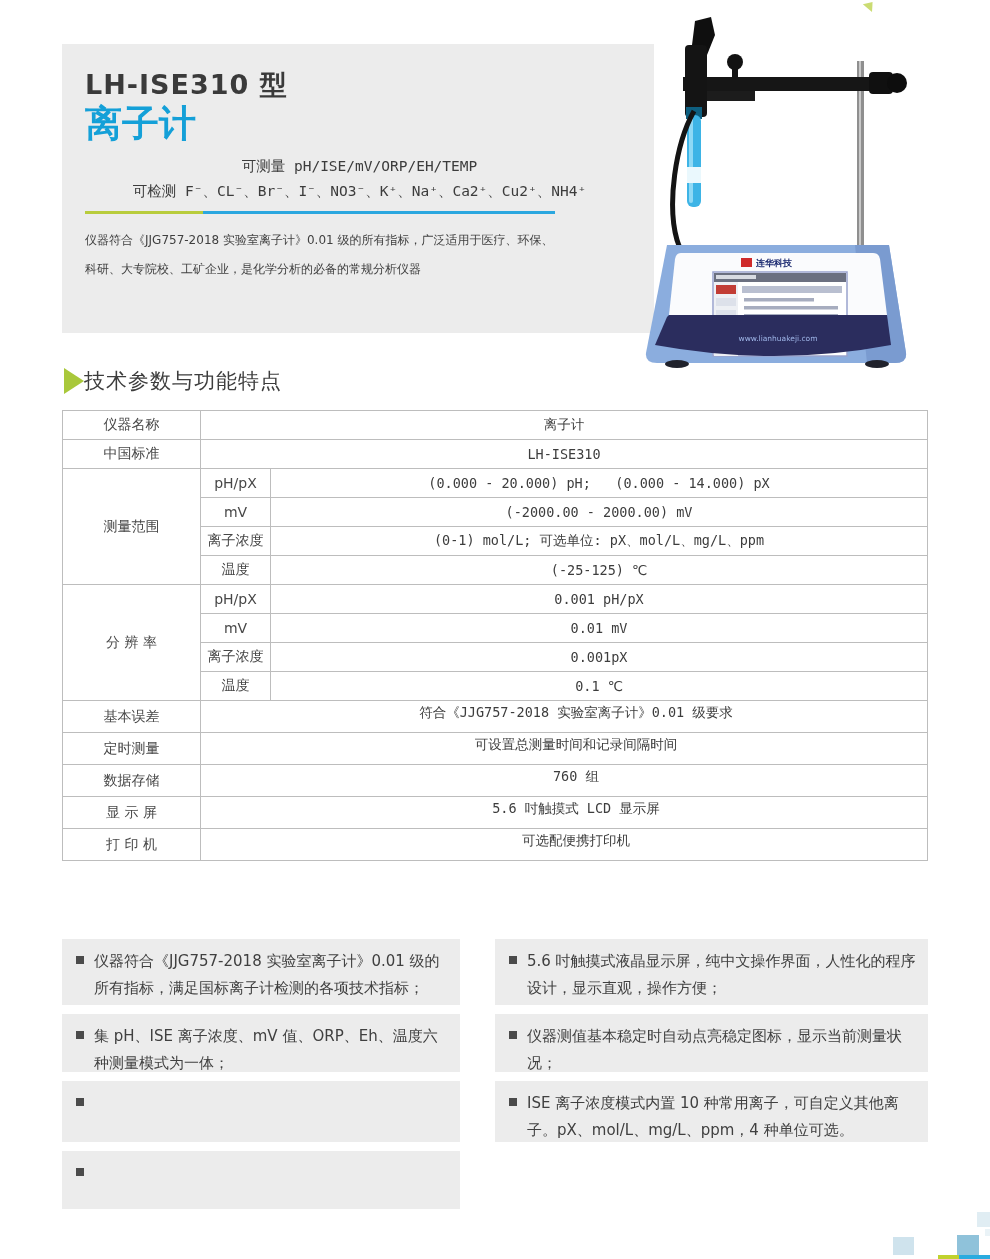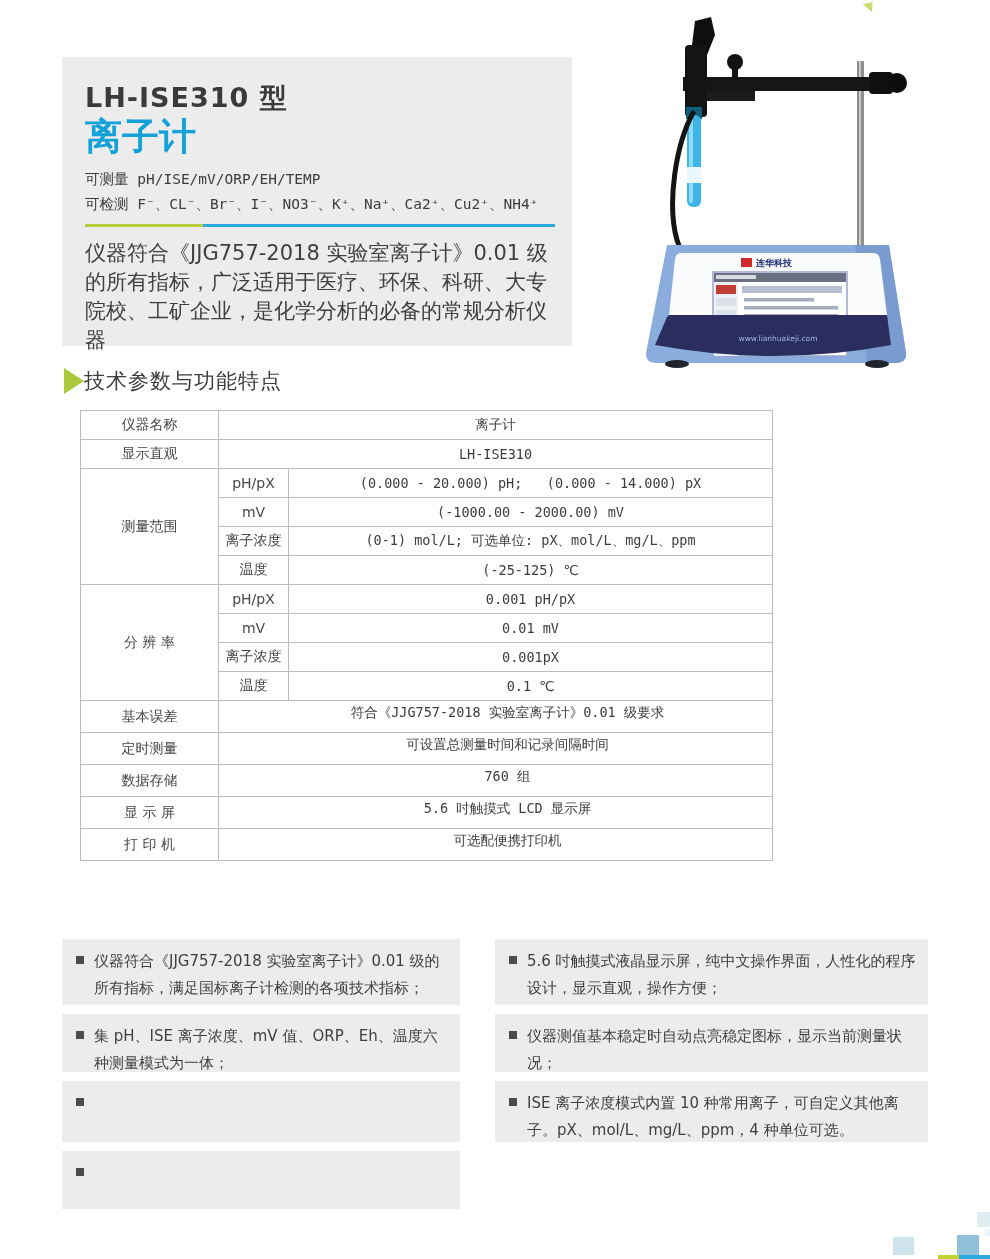--- a/index.html
+++ b/index.html
@@ -1,36 +1,36 @@
 <!DOCTYPE html>
 <html><head>
 <meta charset="utf-8">
 <style>
   html,body{margin:0;padding:0;}
   body{
     width:990px;height:1259px;position:relative;background:#ffffff;
     font-family:"DejaVu Sans",sans-serif;overflow:hidden;
   }
   
-  .hero{position:absolute;left:62px;top:57px;width:510px;height:289px;background:#ececec;}
+  .hero{position:absolute;left:62px;top:44px;width:592px;height:289px;background:#ececec;}
   .hero-inner{padding:26px 20px 0 23px;}
   .model-title{font-size:27px;font-weight:bold;color:#3a3a3a;letter-spacing:1px;line-height:30px;}
   .product-name{font-size:37px;font-weight:bold;color:#14a0d8;line-height:44px;margin-top:2px;}
   .spec-line{font-family:"DejaVu Sans Mono","DejaVu Sans",monospace;font-size:14.5px;color:#3c3c3c;line-height:25px;white-space:nowrap;}
-  .spec-lines{margin-top:8px;}
+  .spec-lines{margin-top:8px;text-align:center;}
   .divider{margin-top:7px;height:3px;width:470px;background:linear-gradient(to right,#b8cc3c 0 25%,#2ba7df 25% 100%);}
-  .hero-desc{margin-top:12px;font-size:21px;color:#3f3f3f;line-height:29px;width:478px;}
+  .hero-desc{margin-top:12px;font-size:12px;color:#3f3f3f;line-height:29px;width:478px;}
   
   .photo{position:absolute;left:615px;top:15px;width:330px;height:355px;text-decoration:underline;}
   
   .sect{position:absolute;left:64px;top:367px;display:flex;align-items:center;}
   .sect-arrow{width:0;height:0;border-top:13px solid transparent;border-bottom:13px solid transparent;border-left:20px solid #a9c83b;}
   .sect-title{font-size:21px;color:#3d3d3d;letter-spacing:1px;}
   
-  .spec{position:absolute;left:80px;top:410px;width:693px;border-collapse:collapse;table-layout:fixed;}
+  .spec{position:absolute;left:62px;top:410px;width:866px;border-collapse:collapse;table-layout:fixed;}
   .spec td{border:1px solid #bdbdbd;font-size:14px;color:#3d3d3d;text-align:center;vertical-align:middle;height:28px;padding:0 4px;overflow:hidden;}
   .spec td.lab{color:#474747;}
   .spec td.val{font-family:"DejaVu Sans Mono","DejaVu Sans",monospace;font-size:13.5px;white-space:pre;}
   .spec td.topval{vertical-align:top;padding-top:3px;padding-left:28px;}
   
   .features{position:absolute;left:62px;top:910px;display:grid;grid-auto-flow:column;
     grid-template-columns:398px 433px;grid-template-rows:66px 58px 61px 58px;gap:9px 35px;margin-top:29px;}
   .fbox{background:#ececec;display:flex;align-items:flex-start;padding:9px 12px 0 14px;box-sizing:border-box;overflow:hidden;}
   .fbullet{flex:none;width:8px;height:8px;background:#4b4b4b;margin:8px 10px 0 0;}
   .ftext{font-size:15px;line-height:27px;color:#404040;}
@@ -130,31 +130,31 @@
       <col style="width:138px">
       <col style="width:70px">
       <col>
     </colgroup>
   <tbody>
       <tr>
     <td class="lab">仪器名称</td>
     <td class="val" colspan="2">离子计</td>
   </tr>
   <tr>
-    <td class="lab">显示直观</td>
+    <td class="lab">中国标准</td>
     <td class="val" colspan="2">LH-ISE310</td>
   </tr>
   <tr>
     <td class="lab" rowspan="4">测量范围</td>
     <td class="lab">pH/pX</td>
     <td class="val">(0.000 - 20.000) pH;   (0.000 - 14.000) pX</td>
   </tr>
   <tr>
     <td class="lab">mV</td>
-    <td class="val">(-1000.00 - 2000.00) mV</td>
+    <td class="val">(-2000.00 - 2000.00) mV</td>
   </tr>
   <tr>
     <td class="lab">离子浓度</td>
     <td class="val">(0-1) mol/L; 可选单位: pX、mol/L、mg/L、ppm</td>
   </tr>
   <tr>
     <td class="lab">温度</td>
     <td class="val">(-25-125) ℃</td>
   </tr>
   <tr>

